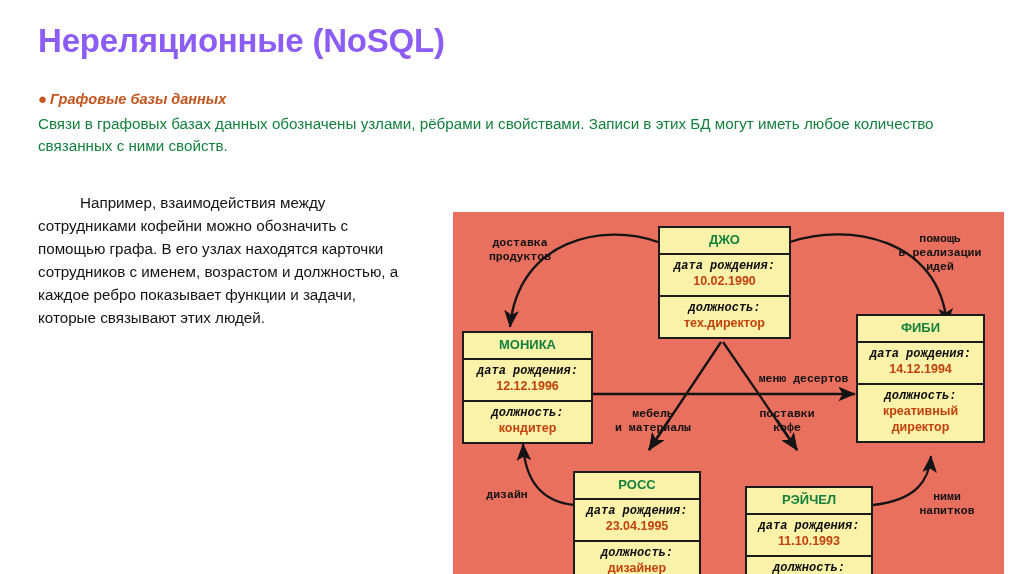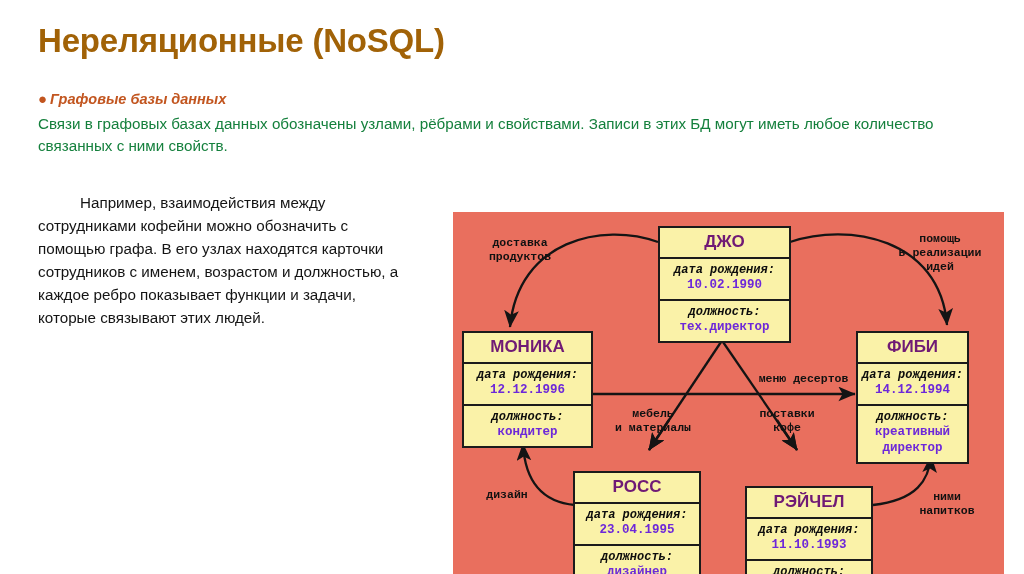--- a/index.html
+++ b/index.html
@@ -15,21 +15,21 @@
     overflow: hidden;
   }
 
   
   #slide-title {
     position: absolute;
     left: 38px;
     top: 22px;
     font-size: 33px;
     font-weight: 700;
-    color: #a16207;
+    color: #8b5cf6;
     letter-spacing: -0.2px;
     white-space: nowrap;
   }
 
   
   #bullet-heading {
     position: absolute;
     left: 38px;
     top: 91px;
     font-size: 14.5px;
@@ -89,22 +89,22 @@
     position: absolute;
     background: #FAF2A8;
     border: 2px solid #1b1b1b;
     box-sizing: border-box;
     text-align: center;
     z-index: 5;
   }
   .node .name {
     font-family: "Liberation Sans", sans-serif;
     font-weight: 700;
-    font-size: 17px;
-    color: #701a75;
+    font-size: 13px;
+    color: #15803d;
     padding: 5px 4px 6px;
     line-height: 1.08;
     white-space: nowrap;
   }
   .node .sep {
     height: 2px;
     background: #1b1b1b;
   }
   .node .field {
     padding: 4px 4px 5px;
@@ -112,24 +112,24 @@
   .node .field .key {
     font-family: "Liberation Mono", monospace;
     font-style: italic;
     font-weight: 700;
     font-size: 12px;
     color: #0d0d0d;
     line-height: 1.26;
     white-space: nowrap;
   }
   .node .field .val {
-    font-family: Liberation Mono, monospace;
+    font-family: Liberation Sans, sans-serif;
     font-weight: 700;
     font-size: 12.5px;
-    color: #6d28d9;
+    color: #c2410c;
     line-height: 1.26;
     white-space: nowrap;
   }
   .node .field .val.wrap { white-space: normal; }
 
   
   .edge-label {
     position: absolute;
     font-family: "Liberation Mono", monospace;
     font-weight: 700;
@@ -223,21 +223,21 @@
       <div class="key">дата рождения:</div>
       <div class="val">12.12.1996</div>
     </div>
     <div class="sep"></div>
     <div class="field">
       <div class="key">должность:</div>
       <div class="val">кондитер</div>
     </div>
   </div>
 
-  <div class="node" style="left:403px; top:119px; width:113px;">
+  <div class="node" style="left:403px; top:102px; width:129px;">
     <div class="name">ФИБИ</div>
     <div class="sep"></div>
     <div class="field">
       <div class="key">дата рождения:</div>
       <div class="val">14.12.1994</div>
     </div>
     <div class="sep"></div>
     <div class="field">
       <div class="key">должность:</div>
       <div class="val wrap">креативный директор</div>

